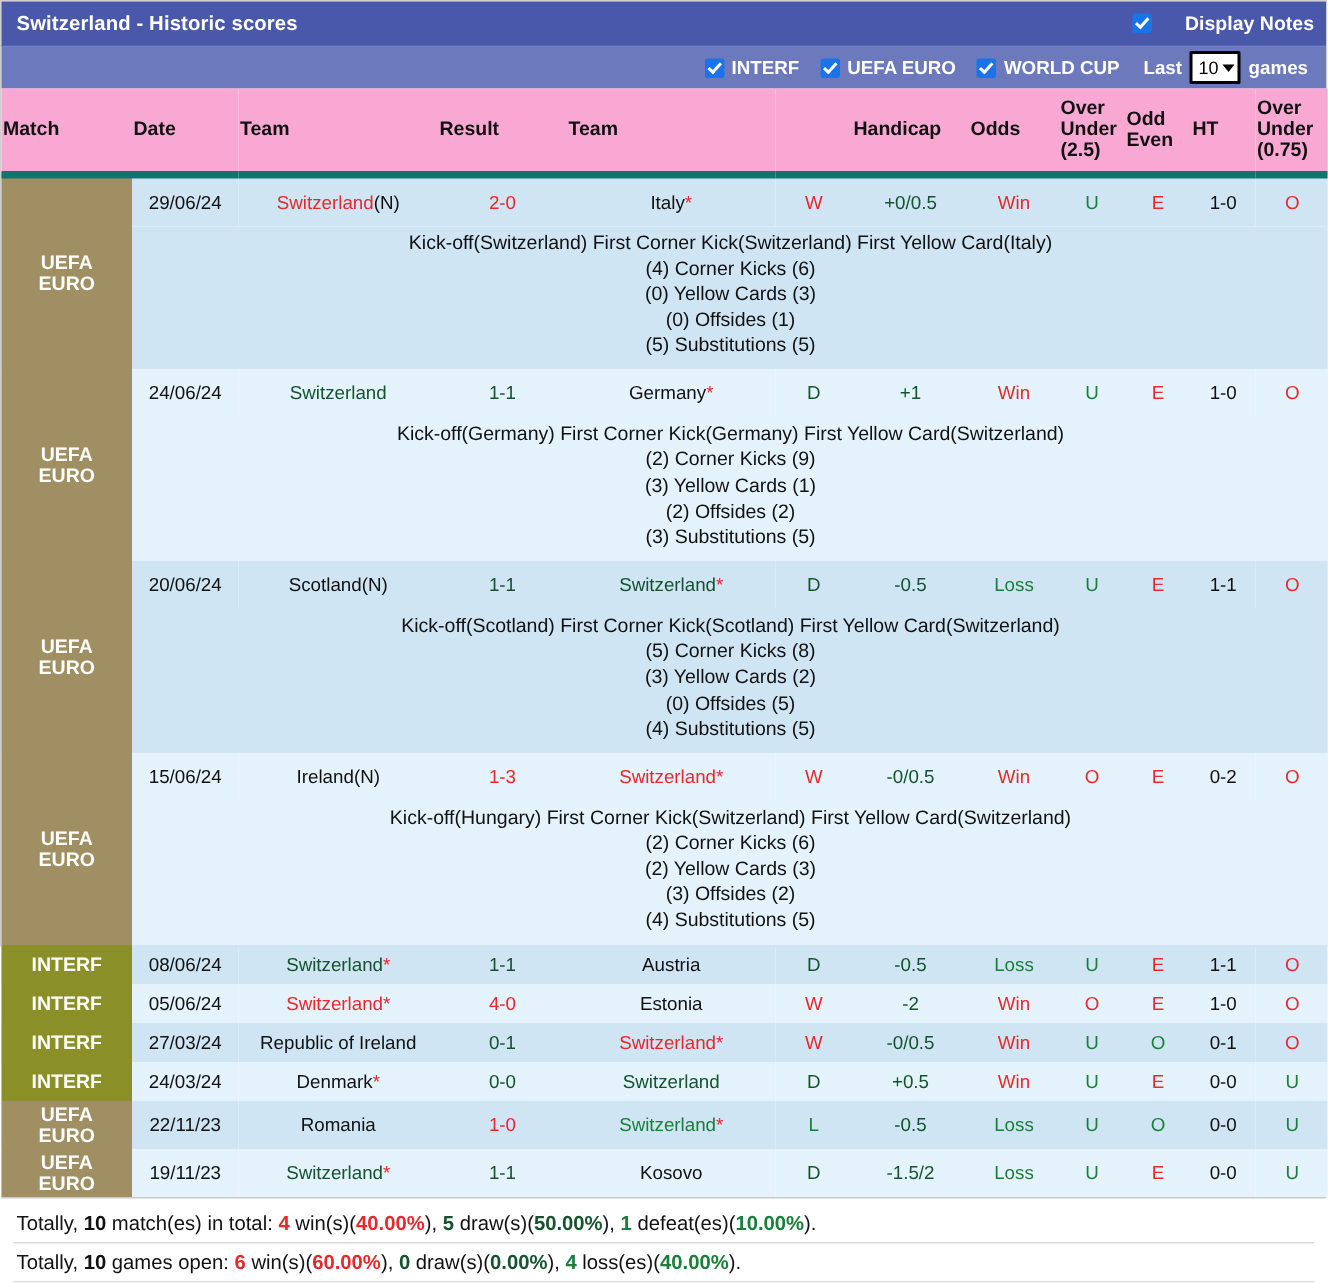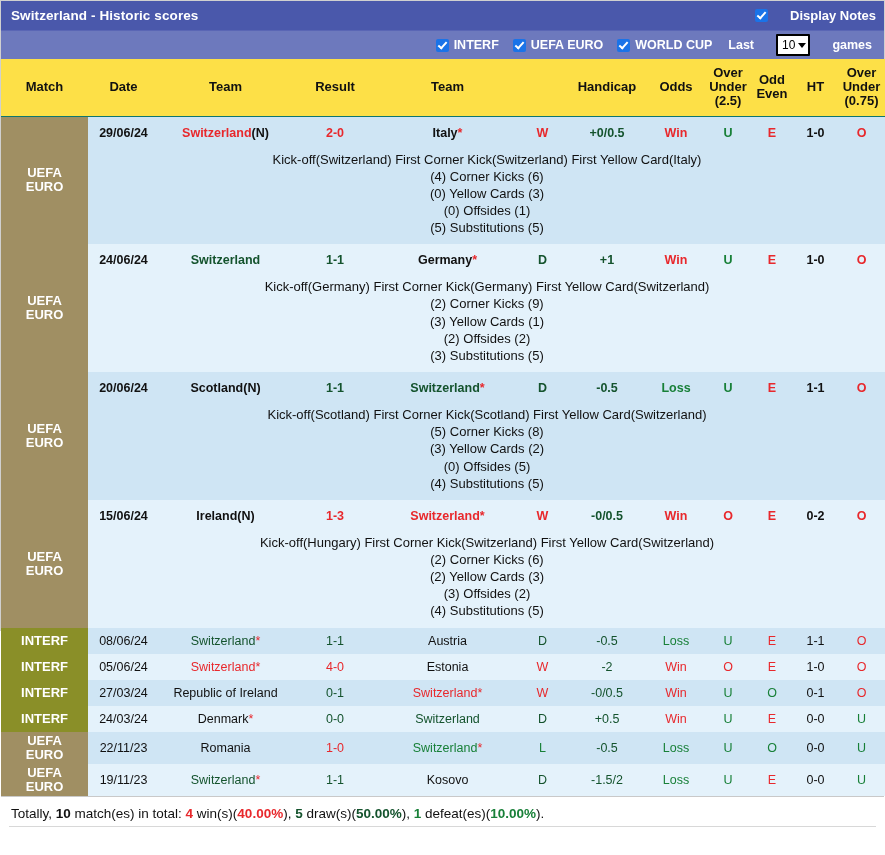--- a/index.html
+++ b/index.html
@@ -63,21 +63,21 @@
     align-items: center;
     gap: 5px;
     color: #ffffff;
     font-size: 12.5px;
     font-weight: bold;
     margin-left: 14px;
   }
   .lastwrap {
     display: flex;
     align-items: center;
-    gap: 22px;
+    gap: 5px;
     color: #ffffff;
     font-size: 12.5px;
     font-weight: bold;
     margin-left: 16px;
   }
   .select-box {
     background: #ffffff;
     border: 2px solid #000000;
     border-radius: 1px;
     color: #000000;
@@ -118,28 +118,28 @@
   }
 
   
   table.scores {
     width: 885px;
     border-collapse: collapse;
     table-layout: fixed;
     font-size: 12.5px;
   }
   table.scores thead th {
-    background: #fde047;
+    background: #f9a8d4;
     color: #111111;
     font-weight: bold;
     font-size: 13px;
     padding: 6px 1px;
     vertical-align: middle;
-    text-align: center;
-    border-bottom: 1px solid #0f766e;
+    text-align: left;
+    border-bottom: 5px solid #0f766e;
     line-height: 1.08;
     height: 57px;
     box-sizing: border-box;
   }
 
   td {
     padding: 0;
     vertical-align: middle;
     text-align: center;
     color: #111111;
@@ -154,21 +154,21 @@
     vertical-align: middle;
     padding: 2px 0;
     margin-top: 20px;
   }
   .badge-euro { background: #a08f63; }
   .badge-interf { background: #8a8f28; }
 
   .rowA { background: #cfe5f4; }
   .rowB { background: #e4f2fb; }
 
-  .cell { height: 32px; font-weight: bold; }
+  .cell { height: 32px; }
   .cell-compact { height: 26px; }
 
   .notes-row td {
     text-align: center;
     font-size: 13px;
     color: #111111;
     line-height: 1.32;
     padding: 2px 0 8px 0;
     margin-top: 21px;
   }
@@ -456,17 +456,20 @@
           <td class="cell-compact c-green">U</td>
         </tr>
       </tbody>
   </table>
 
   <div class="summary">
     <div class="line">
       <span>Totally, </span><b>10</b><span> match(es) in total: </span><b class="c-red">4</b><span> win(s)(</span><b class="c-red">40.00%</b><span>), </span><b class="c-blue">5</b><span> draw(s)(</span><b class="c-blue">50.00%</b><span>), </span><b class="c-green">1</b><span> defeat(es)(</span><b class="c-green">10.00%</b><span>).</span>
     </div>
     <div class="line">
+      <span>Totally, </span><b>10</b><span> games open: </span><b class="c-red">6</b><span> win(s)(</span><b class="c-red">60.00%</b><span>), </span><b class="c-blue">0</b><span> draw(s)(</span><b class="c-blue">0.00%</b><span>), </span><b class="c-green">4</b><span> loss(es)(</span><b class="c-green">40.00%</b><span>).</span>
+    </div>
+    <div class="line">
       
     </div>
   </div>
 
 </div>
 
 </body></html>

